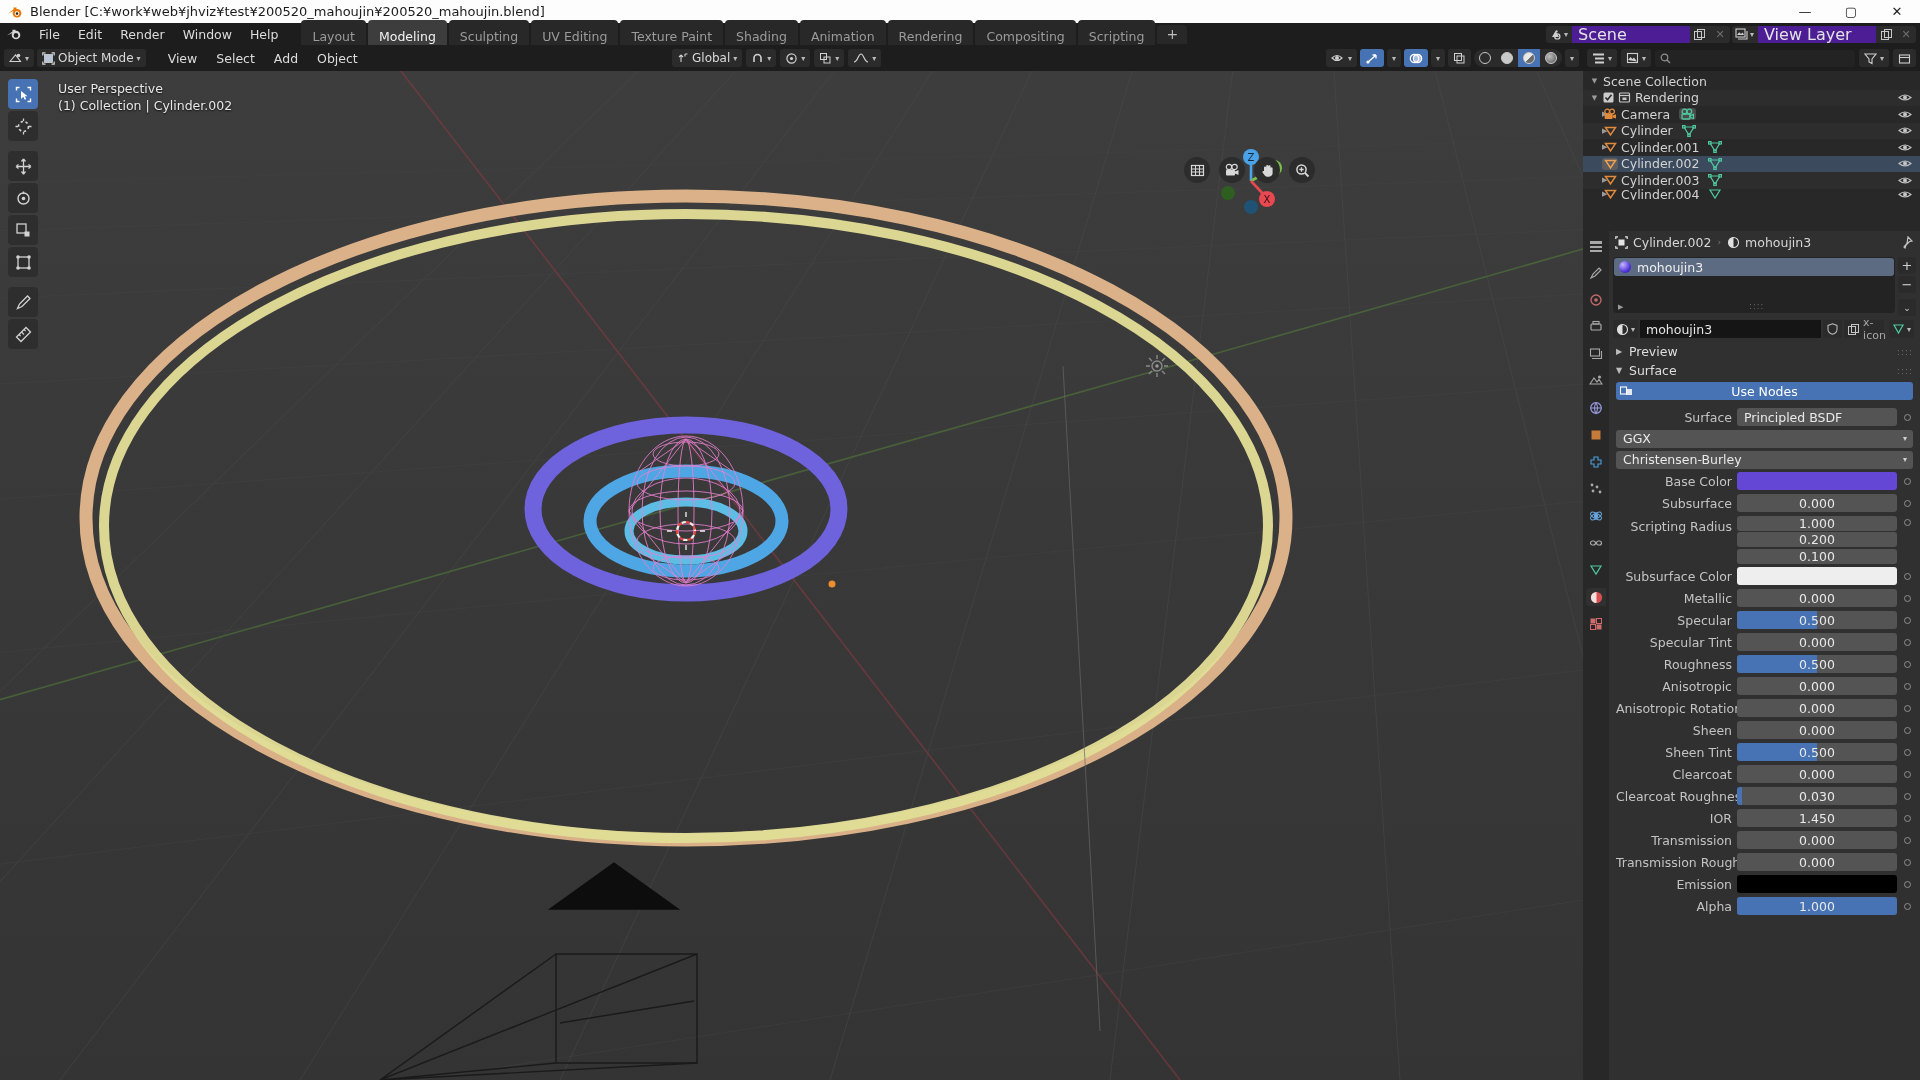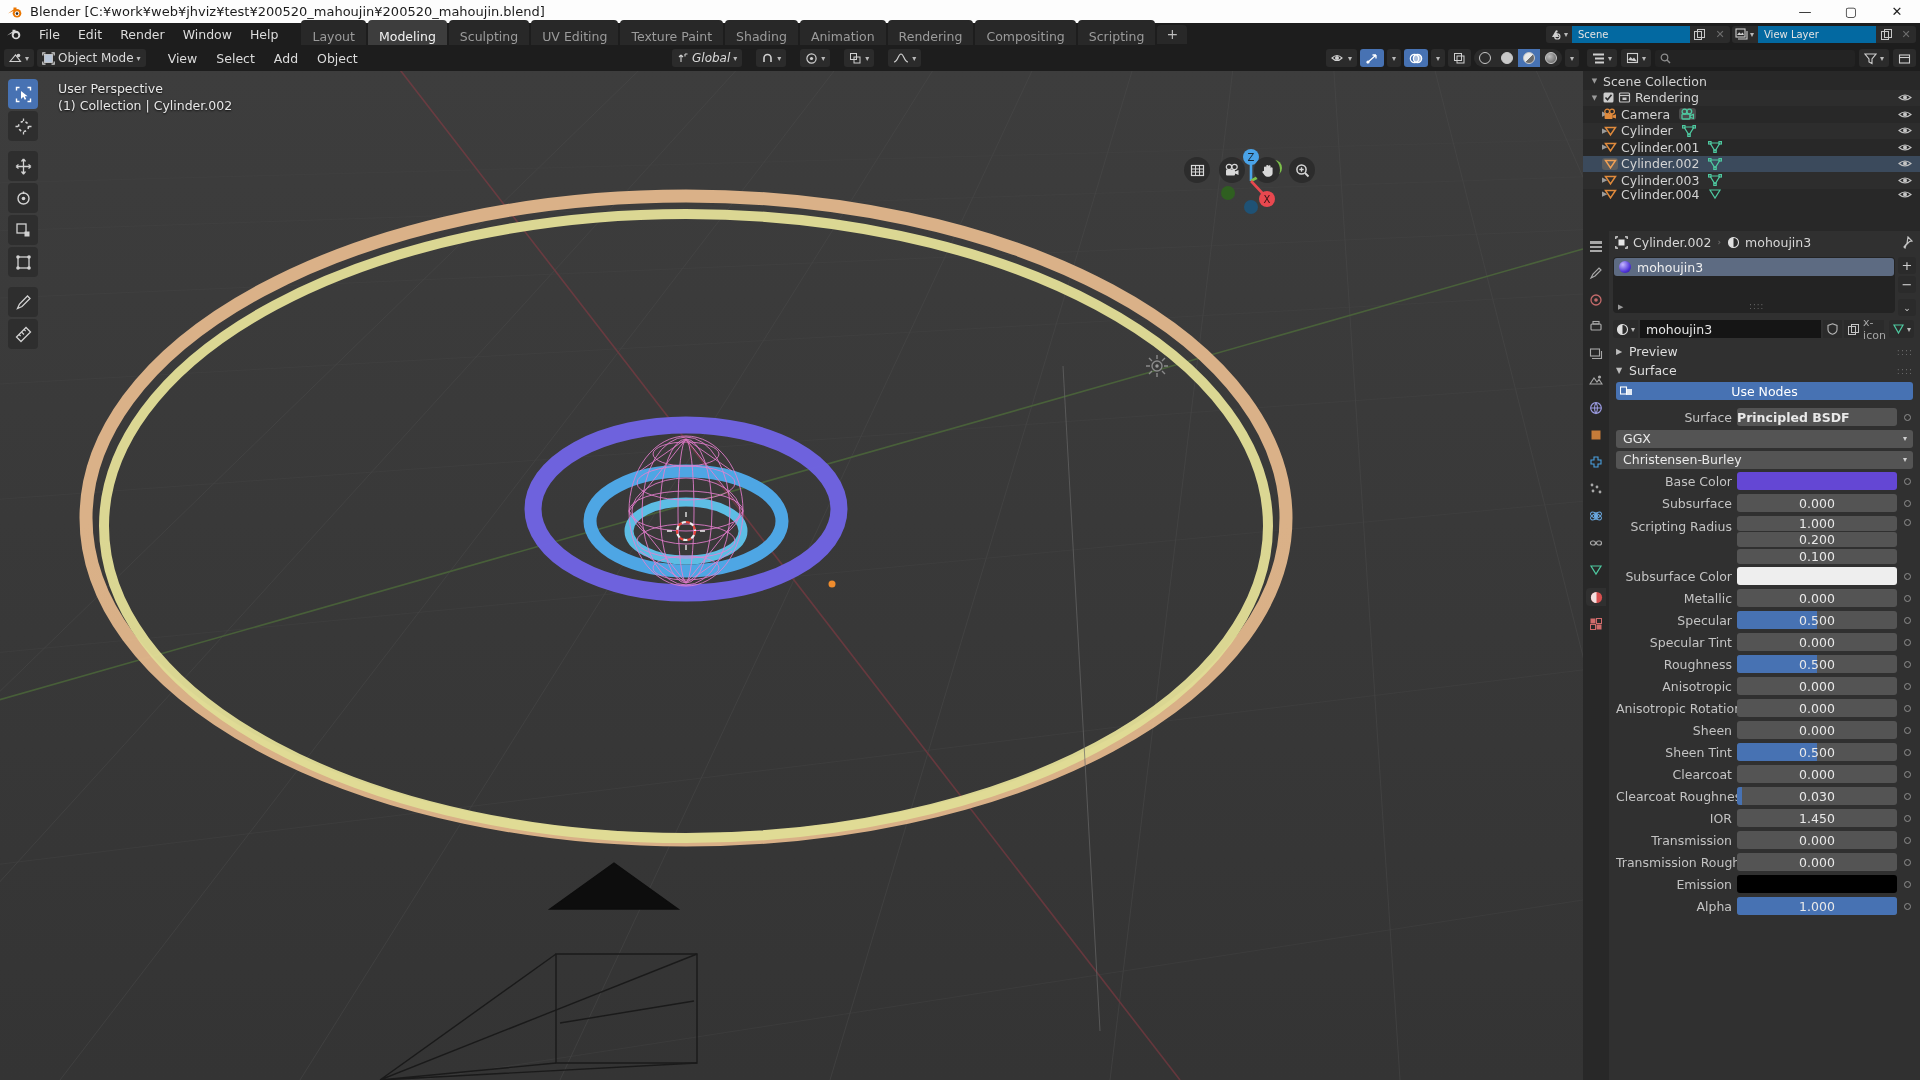--- a/index.html
+++ b/index.html
@@ -49,22 +49,22 @@
   .topbar-right {
     position: absolute; right: 4px; top: 0; height: 22px;
     display: flex; align-items: center; gap: 2px;
   }
   .id-block { display: flex; align-items: center; height: 17px; }
   .id-icon-btn {
     display: flex; align-items: center; gap: 2px; background: #2b2b2b;
     border-radius: 3px 0 0 3px; height: 17px; padding: 0 4px 0 3px;
   }
   .id-name {
-    background: #0369a1; height: 17px; min-width: 118px; display: flex; align-items: center;
-    padding: 0 6px; font-size: 10px; color: #e3e3e3;
+    background: #4c1d95; height: 17px; min-width: 118px; display: flex; align-items: center;
+    padding: 0 6px; font-size: 16px; color: #e3e3e3;
   }
   .id-btn {
     background: #2b2b2b; height: 17px; width: 20px; display: flex;
     align-items: center; justify-content: center; color: #c8c8c8; font-size: 11px;
   }
   .id-btn.last { border-radius: 0 3px 3px 0; color: #6e6e6e; }
 
   
   .main { display: flex; height: 1035px; }
   .viewport-col { width: 1583px; position: relative; background: #303030; }
@@ -211,21 +211,21 @@
     display: flex; align-items: center; height: 19px; margin: 1.5px 7px; gap: 5px;
   }
   .prop-label { width: 116px; text-align: right; font-size: 12.5px; color: #c3c3c3; white-space: nowrap; }
   .prop-field {
     flex: 1; height: 18px; background: #545454; border-radius: 3px;
     display: flex; align-items: center; justify-content: center;
     font-size: 12.5px; color: #e9e9e9; position: relative; overflow: hidden;
   }
   .prop-field .fill { position: absolute; left: 0; top: 0; bottom: 0; background: #4772b3; }
   .prop-field .txt { position: relative; z-index: 1; }
-  .prop-field.left { justify-content: flex-start; padding-left: 0; font-weight: bold; }
+  .prop-field.left { justify-content: flex-start; padding-left: 7px; }
   .dot { width: 11px; flex: 0 0 11px; display: flex; align-items: center; justify-content: center; }
   .dot i { width: 7px; height: 7px; border: 1.2px solid #8e8e8e; border-radius: 50%; display: block; }
   .swatch { height: 18px; border-radius: 3px; flex: 1; }
   .select-row { margin: 1.5px 7px; }
   .select-field {
     height: 18px; background: #545454; border-radius: 3px; display: flex;
     align-items: center; padding: 0 7px; font-size: 12.5px; color: #e9e9e9;
     position: relative;
   }
   .select-field .sc { position: absolute; right: 6px; font-size: 8px; color: #d0d0d0;}
@@ -341,21 +341,21 @@
           </svg>
           <span>Object Mode</span>
           <span class="caret">▾</span>
         </span>
         <span class="sep"></span>
         <div class="hmenu">View</div>
         <div class="hmenu">Select</div>
         <div class="hmenu">Add</div>
         <div class="hmenu">Object</div>
 
-        <div style="position:absolute; left:672px; display:flex; align-items:center; gap:14px;font-style:italic;">
+        <div style="position:absolute; left:672px; display:flex; align-items:center; gap:4px;">
           <span class="hbtn">
             <svg width="12" height="12" viewBox="0 0 12 12">
               <path d="M4 10 L4 3 M4 3 L2 5 M4 3 L6 5" stroke="#d0d0d0" stroke-width="1.1" fill="none"></path>
               <path d="M8 2 L10.5 2 M8 2 L8 4.5" stroke="#d0d0d0" stroke-width="1.1" fill="none"></path>
             </svg>
             <span>Global</span>
             <span class="caret">▾</span>
           </span>
           <span class="hbtn">
             <svg width="13" height="13" viewBox="0 0 13 13">

